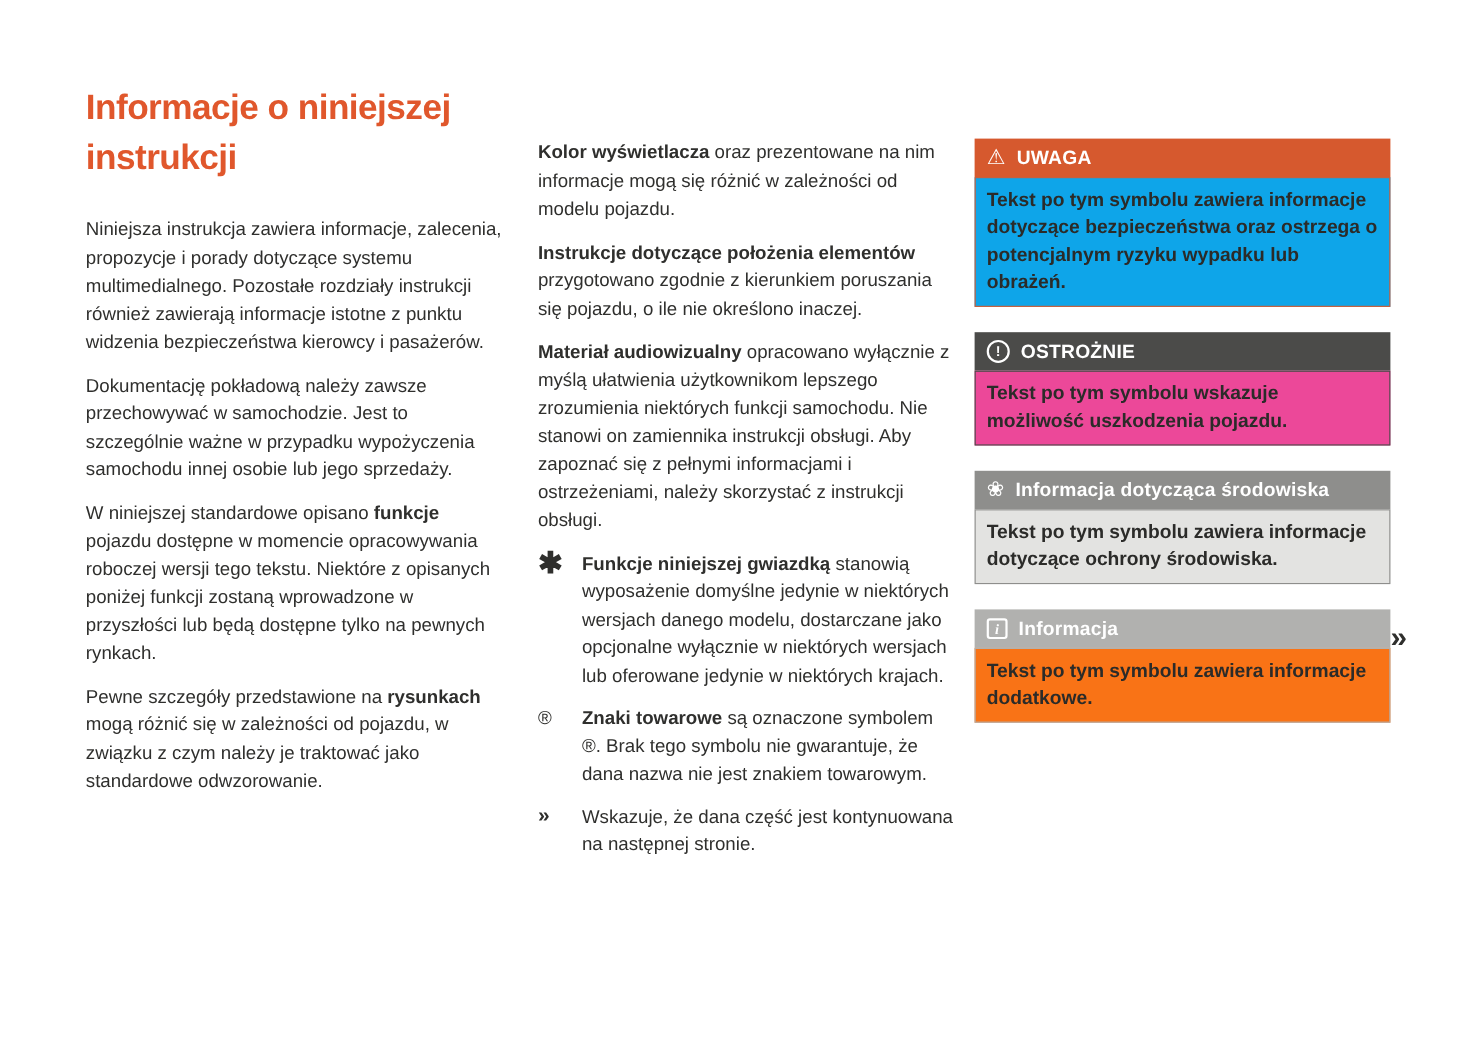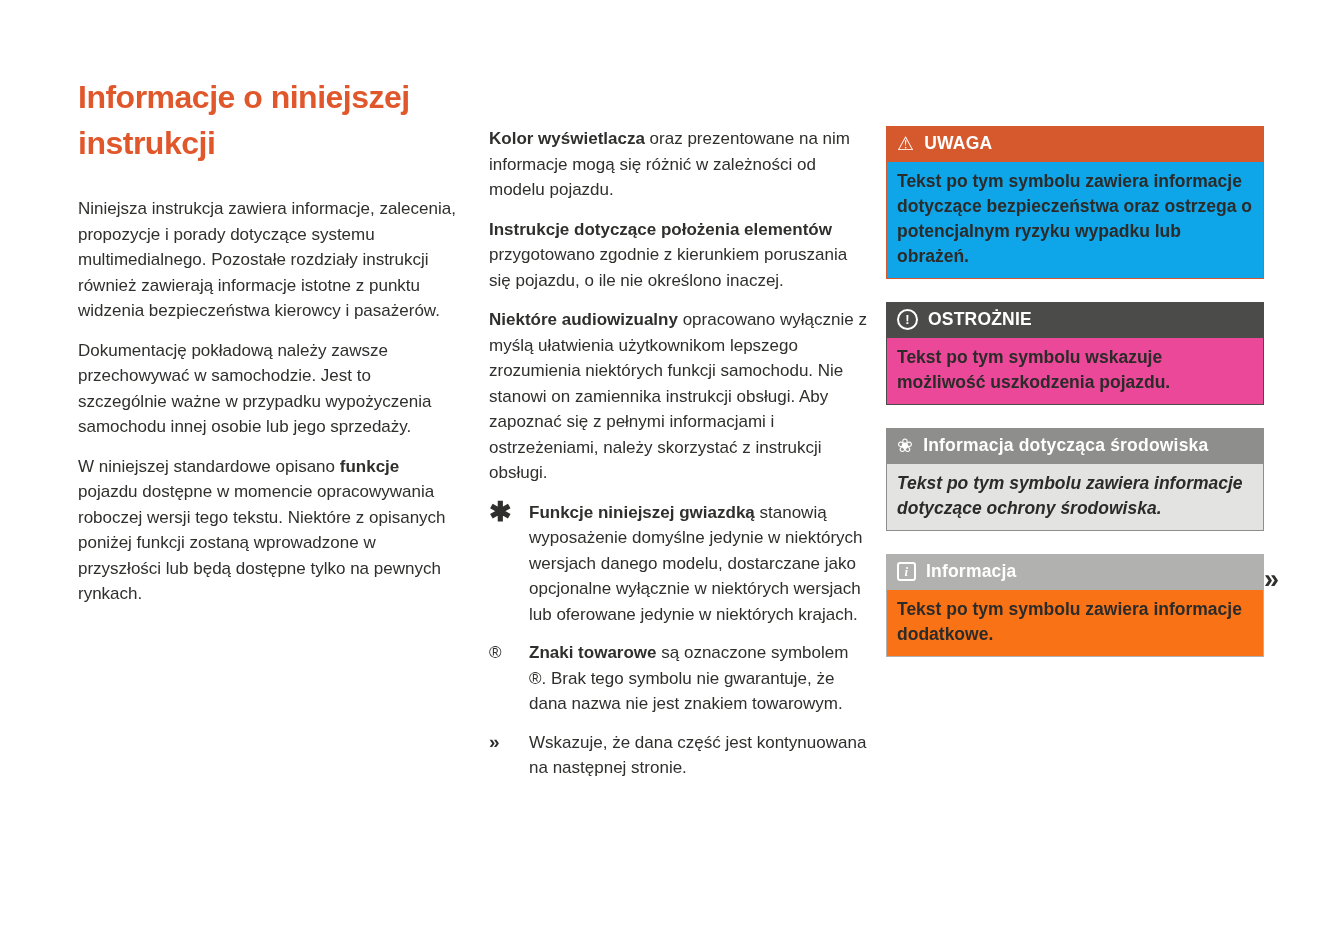--- a/index.html
+++ b/index.html
@@ -80,26 +80,27 @@
 </head>
 <body>
 
 <div class="page">
 
   <div class="col col-left">
     <h1 class="title">Informacje o niniejszej instrukcji</h1>
     <p class="body"><span>Niniejsza instrukcja zawiera informacje, zalecenia, propozycje i porady dotyczące systemu multimedialnego. Pozostałe rozdziały instrukcji również zawierają informacje istotne z punktu widzenia bezpieczeństwa kierowcy i pasażerów.</span></p>
     <p class="body"><span>Dokumentację pokładową należy zawsze przechowywać w samochodzie. Jest to szczególnie ważne w przypadku wypożyczenia samochodu innej osobie lub jego sprzedaży.</span></p>
     <p class="body"><span>W niniejszej standardowe opisano </span><span class="b">funkcje</span><span> pojazdu dostępne w momencie opracowywania roboczej wersji tego tekstu. Niektóre z opisanych poniżej funkcji zostaną wprowadzone w przyszłości lub będą dostępne tylko na pewnych rynkach.</span></p>
+    <p class="body"><span>Pewne szczegóły przedstawione na </span><span class="b">rysunkach</span><span> mogą różnić się w zależności od pojazdu, w związku z czym należy je traktować jako standardowe odwzorowanie.</span></p>
   </div>
 
   <div class="col col-mid">
     <p class="body"><span class="b">Kolor wyświetlacza</span><span> oraz prezentowane na nim informacje mogą się różnić w zależności od modelu pojazdu.</span></p>
     <p class="body"><span class="b">Instrukcje dotyczące położenia elementów</span><span> przygotowano zgodnie z kierunkiem poruszania się pojazdu, o ile nie określono inaczej.</span></p>
-    <p class="body"><span class="b">Niektóre audiowizualny</span><span> opracowano wyłącznie z myślą ułatwienia użytkownikom lepszego zrozumienia niektórych funkcji samochodu. Nie stanowi on zamiennika instrukcji obsługi. Aby zapoznać się z pełnymi informacjami i ostrzeżeniami, należy skorzystać z instrukcji obsługi.</span></p>
+    <p class="body"><span class="b">Materiał audiowizualny</span><span> opracowano wyłącznie z myślą ułatwienia użytkownikom lepszego zrozumienia niektórych funkcji samochodu. Nie stanowi on zamiennika instrukcji obsługi. Aby zapoznać się z pełnymi informacjami i ostrzeżeniami, należy skorzystać z instrukcji obsługi.</span></p>
 
     <div class="li">
       <span class="li-sym star">✱</span>
       <p class="body"><span class="b">Funkcje niniejszej gwiazdką</span><span> stanowią wyposażenie domyślne jedynie w niektórych wersjach danego modelu, dostarczane jako opcjonalne wyłącznie w niektórych wersjach lub oferowane jedynie w niektórych krajach.</span></p>
     </div>
     <div class="li">
       <span class="li-sym reg">®</span>
       <p class="body"><span class="b">Znaki towarowe</span><span> są oznaczone symbolem ®. Brak tego symbolu nie gwarantuje, że dana nazwa nie jest znakiem towarowym.</span></p>
     </div>
     <div class="li">
@@ -124,21 +125,21 @@
         <span>OSTROŻNIE</span>
       </div>
       <div class="box-body" style="background-color: #ec4899; border-color: rgb(75, 75, 73);">Tekst po tym symbolu wskazuje możliwość uszkodzenia pojazdu.</div>
     </section>
 
     <section class="box">
       <div class="box-head" style="background-color: rgb(142, 142, 140);">
         <span class="ic ic-glyph">❀</span>
         <span>Informacja dotycząca środowiska</span>
       </div>
-      <div class="box-body" style="background-color: rgb(227, 227, 225); border-color: rgb(142, 142, 140); font-style: italic;">Tekst po tym symbolu zawiera informacje dotyczące ochrony środowiska.</div>
+      <div class="box-body" style="background-color: rgb(227, 227, 225); border-color: rgb(142, 142, 140);">Tekst po tym symbolu zawiera informacje dotyczące ochrony środowiska.</div>
     </section>
 
     <section class="box">
       <div class="box-head" style="background-color: rgb(177, 177, 175);">
         <span class="ic ic-square">i</span>
         <span>Informacja</span>
       </div>
       <div class="box-body" style="background-color: #f97316; border-color: rgb(177, 177, 175);">Tekst po tym symbolu zawiera informacje dodatkowe.</div>
     </section>
 

